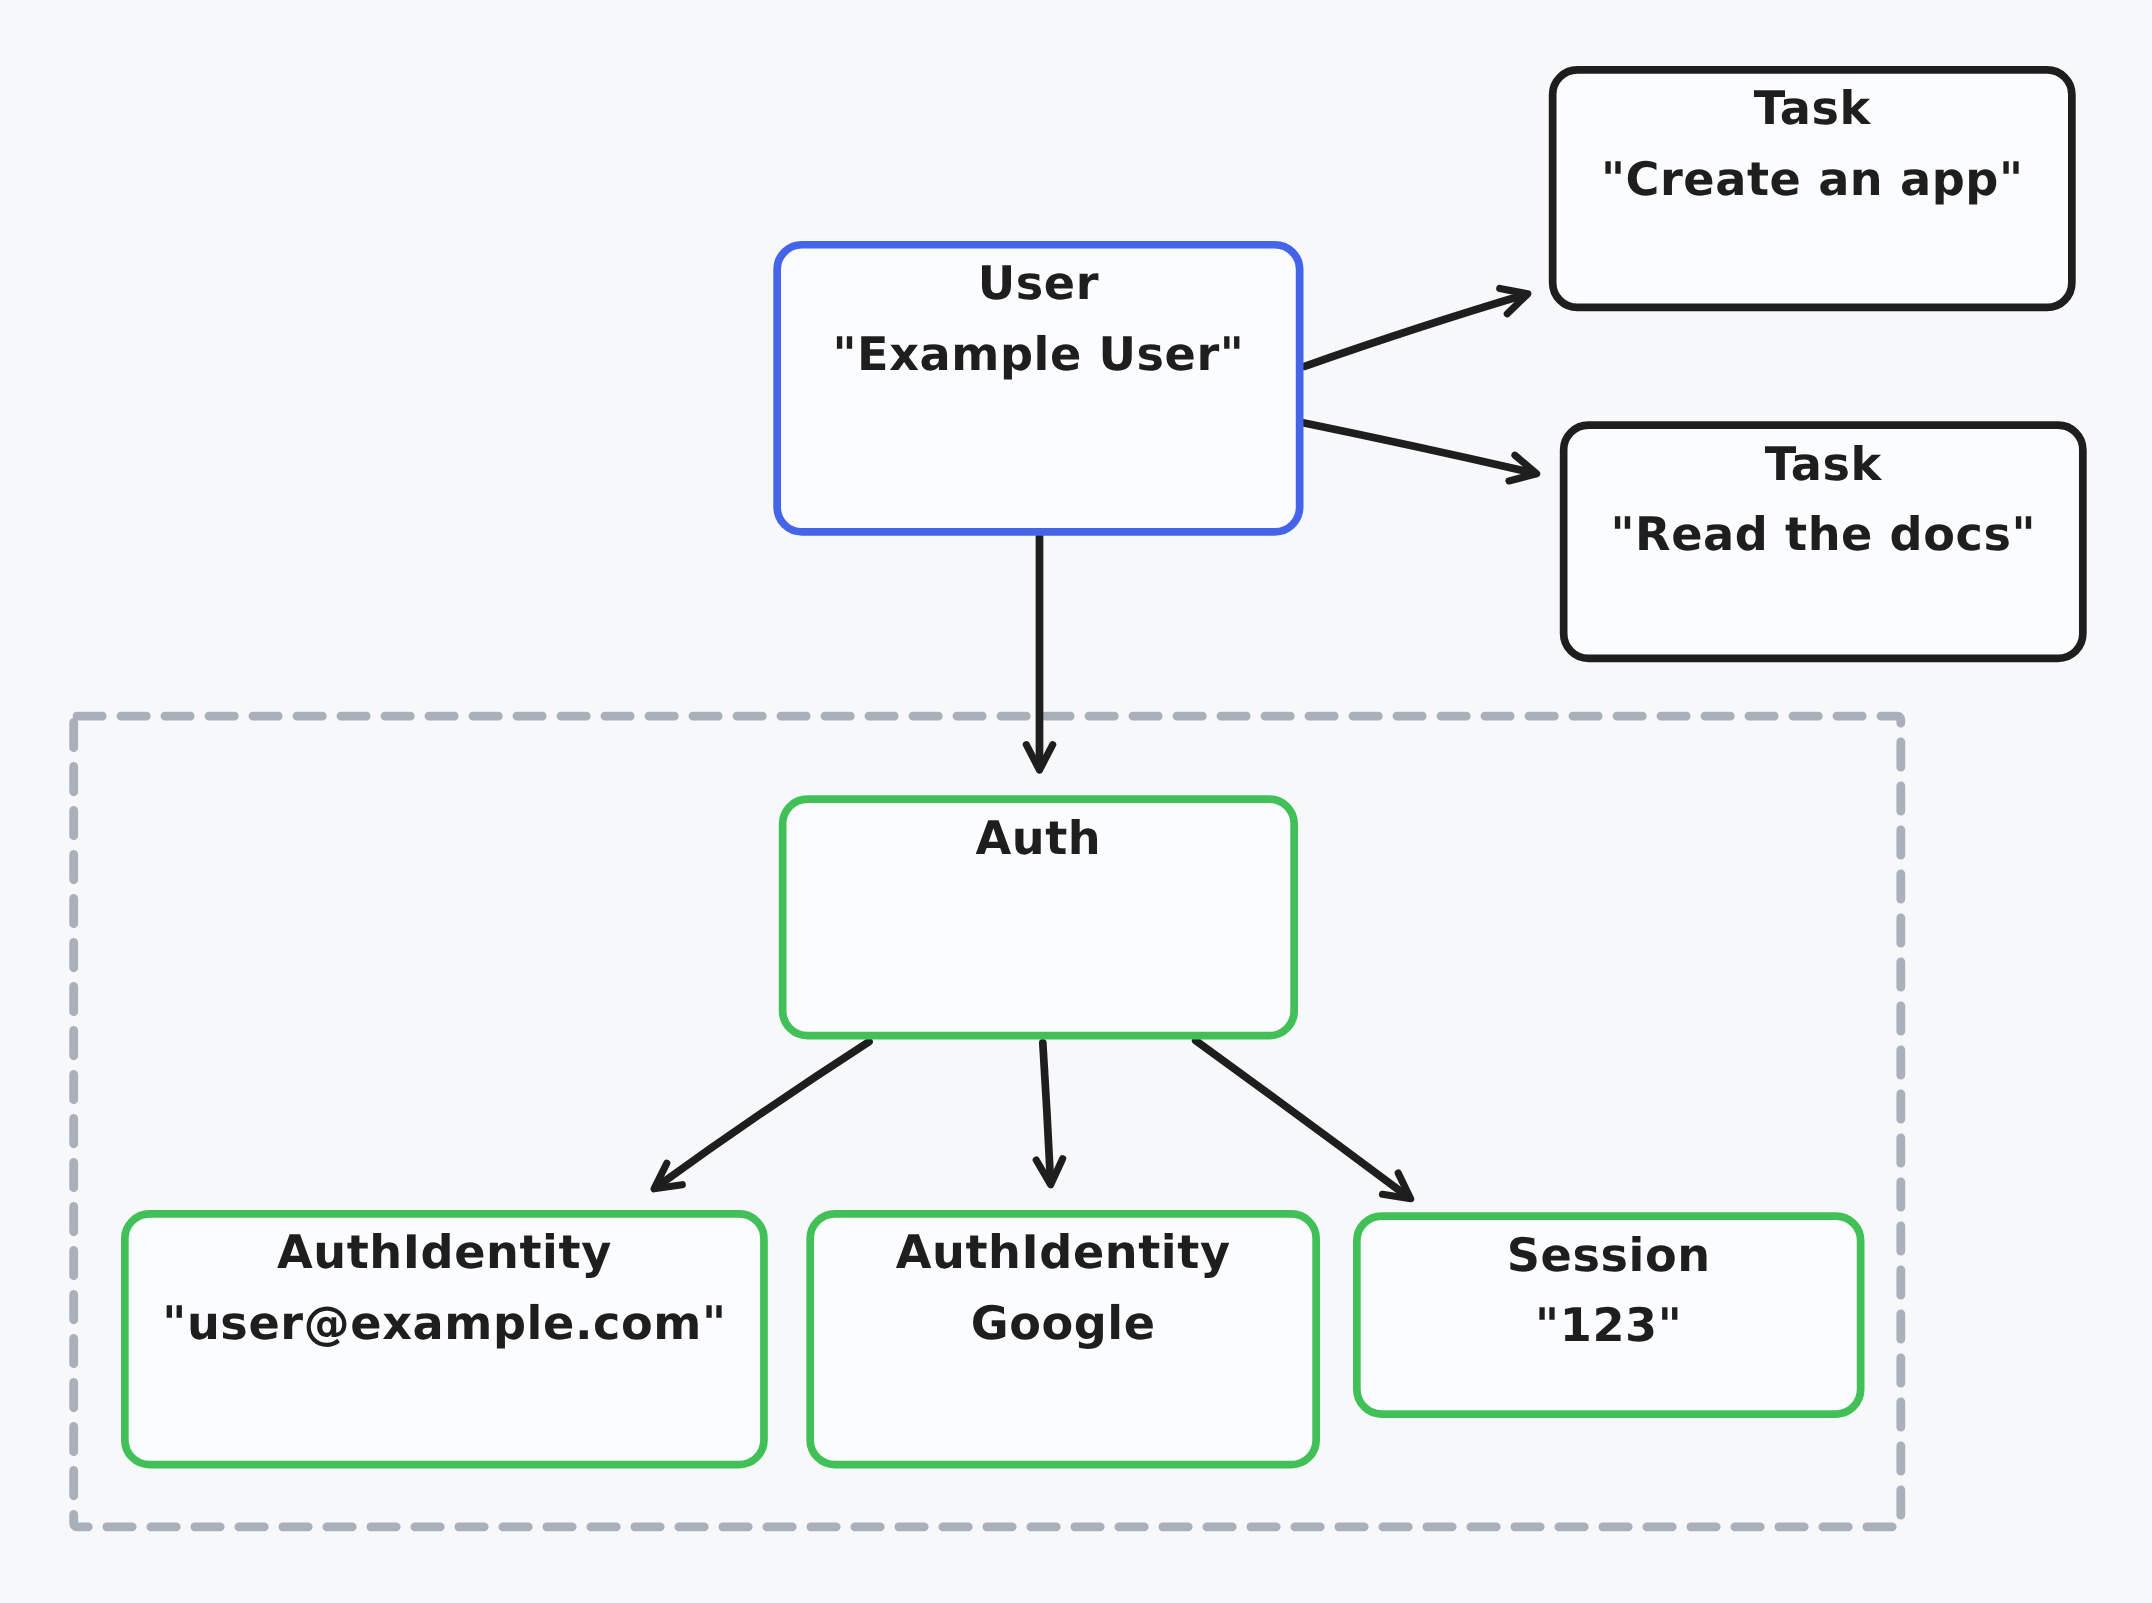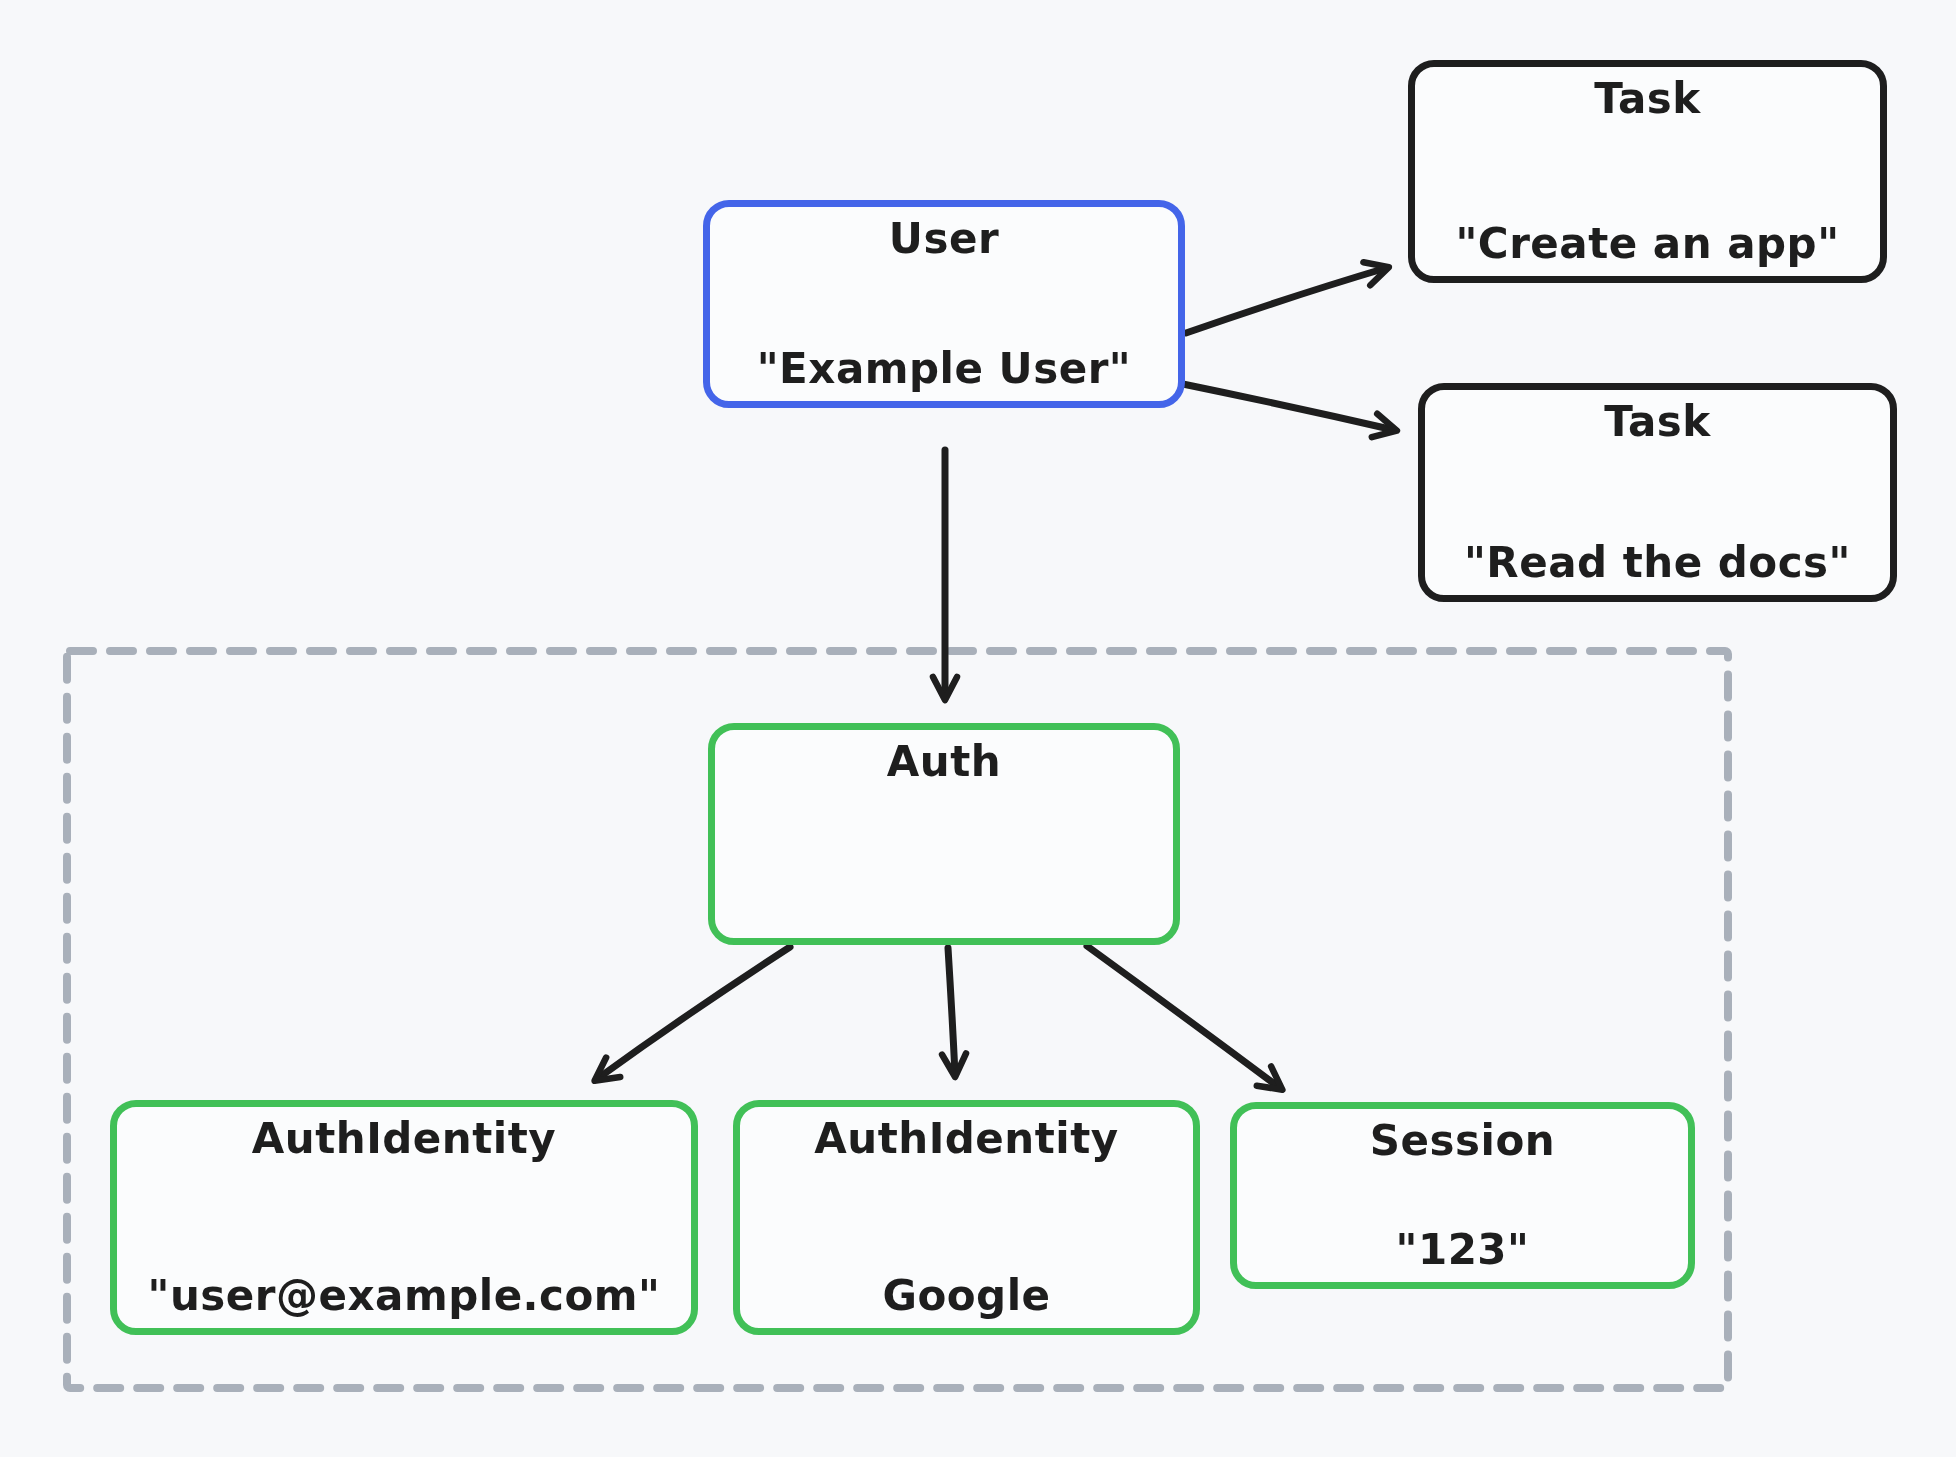--- a/index.html
+++ b/index.html
@@ -45,21 +45,21 @@
     stroke-width:6.5;
     stroke-linecap:round;
     stroke-linejoin:round;
   }
   .node{
     position:absolute;
     z-index:2;
     display:flex;
     flex-direction:column;
     align-items:center;
-    justify-content:space-between;
+    justify-content:flex-start;
     background:var(--node-fill);
     border:7px solid var(--ink);
     border-radius:26px;
     color:var(--ink);
     font-weight:bold;
     font-size:42px;
     line-height:64px;
     letter-spacing:0.5px;
     text-align:center;
   }
@@ -81,21 +81,21 @@
     <rect class="frame-rect" x="67" y="651" width="1661" height="737" rx="3"></rect>
 
     <path class="arrow" d="M1186 333 Q1292 296 1386 268" marker-end="url(#ah)"></path>
     <path class="arrow" d="M1178 383 Q1290 406 1394 430" marker-end="url(#ah)"></path>
     <path class="arrow" d="M945 450 L945 697" marker-end="url(#ah)"></path>
     <path class="arrow" d="M790 947 Q688 1013 597 1079" marker-end="url(#ah)"></path>
     <path class="arrow" d="M948 948 Q952 1012 955 1074" marker-end="url(#ah)"></path>
     <path class="arrow" d="M1087 946 Q1186 1018 1280 1088" marker-end="url(#ah)"></path>
   </svg>
 
-  <div class="node blue" style="left:703px;top:200px;width:482px;height:208px;">
+  <div class="node blue" style="left:703px;top:219px;width:482px;height:268px;">
     <div>User</div>
     <div>"Example User"</div>
   </div>
 
   <div class="node" style="left:1408px;top:60px;width:479px;height:223px;">
     <div>Task</div>
     <div>"Create an app"</div>
   </div>
 
   <div class="node" style="left:1418px;top:383px;width:479px;height:219px;">

